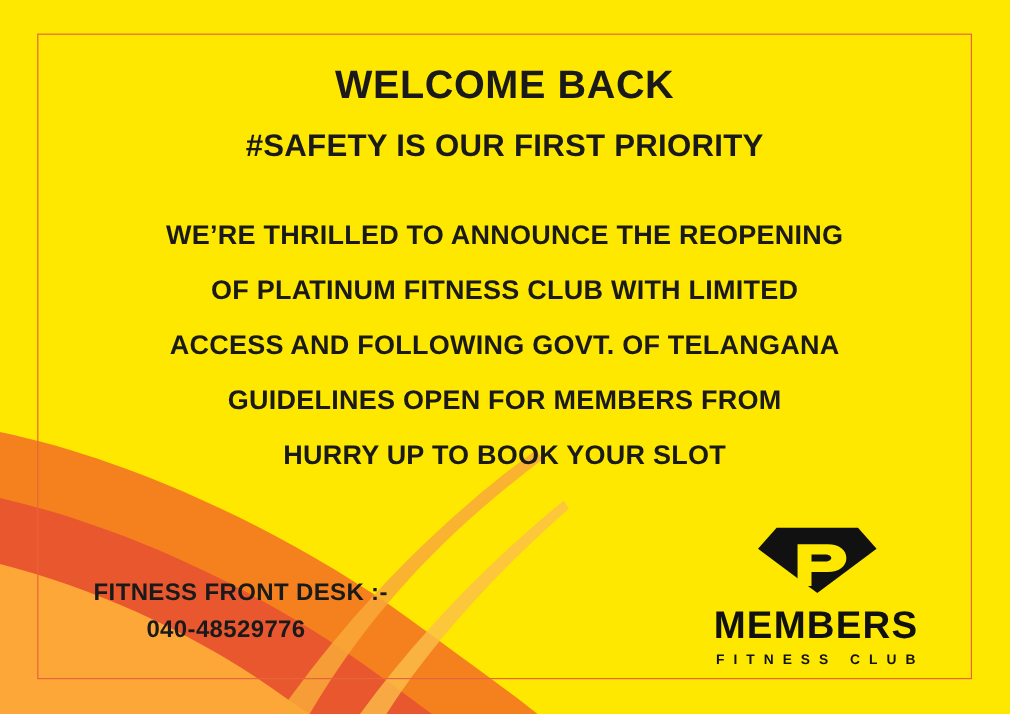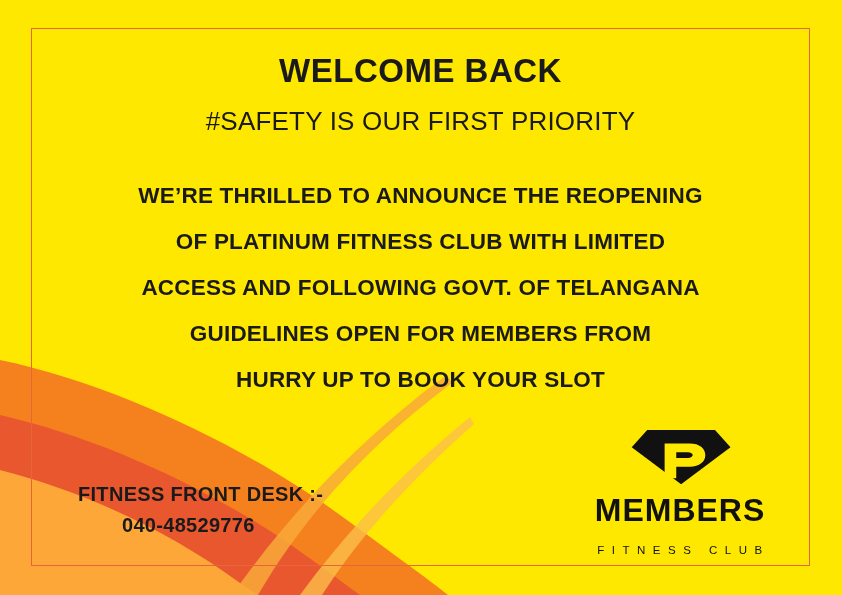--- a/index.html
+++ b/index.html
@@ -56,21 +56,21 @@
     color: #1a1a1a;
     letter-spacing: 0.5px;
   }
   .subhead {
     position: absolute;
     top: 78px;
     left: 0;
     width: 100%;
     text-align: center;
     font-size: 26px;
-    font-weight: normal;
+    font-weight: bold;
     color: #1a1a1a;
     letter-spacing: 0.2px;
   }
   .body-block {
     position: absolute;
     top: 145px;
     left: 0;
     width: 100%;
     text-align: center;
   }
@@ -112,24 +112,24 @@
   }
   .logo-name {
     font-size: 32px;
     font-weight: bold;
     color: #111;
     letter-spacing: 1px;
     line-height: 1;
   }
   .logo-sub {
     font-size: 11.5px;
-    font-weight: normal;
+    font-weight: bold;
     color: #111;
     letter-spacing: 7.5px;
-    margin-top: 18px;
+    margin-top: 7px;
     margin-left: 7px;
   }
 </style>
 </head>
 <body>
 
 <div class="poster">
 
   <svg class="swoosh-layer" viewBox="0 0 520 330" preserveAspectRatio="none">
     <path d="M0,330 L0,95 C120,120 250,185 340,250 C385,283 420,308 448,330 Z" fill="#F47B20" opacity="0.95"></path>

